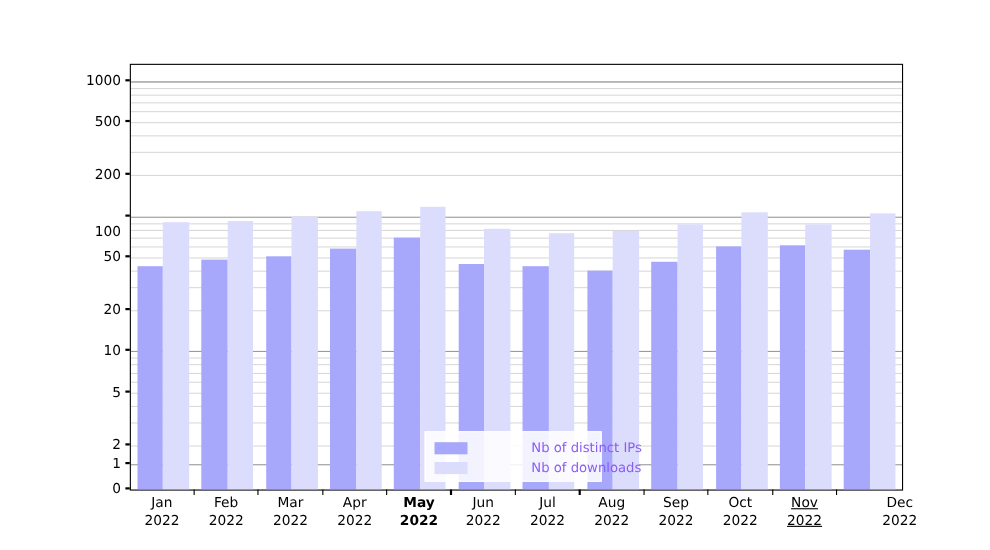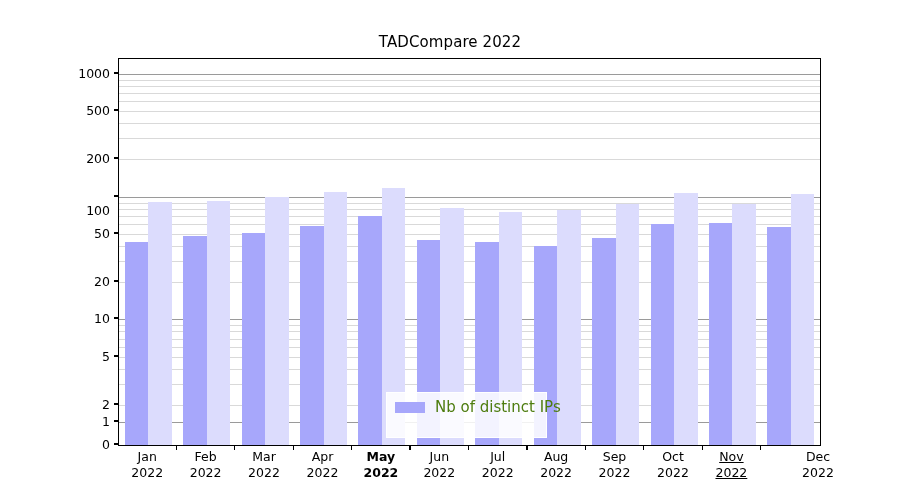--- a/index.html
+++ b/index.html
@@ -135,31 +135,31 @@
     align-items: center;
     height: 18px;
   }
   .legend-swatch {
     width: 30px;
     height: 11px;
     margin-right: 10px;
     flex: none;
   }
   .legend-label {
-    font-size: 15px;
-    color: #4d7c0f;
+    font-size: 12px;
+    color: #8b5cf6;
     white-space: nowrap;
+    margin-left: 48px;
   }
 </style>
 </head>
 <body>
 
 <div id="figure">
 
-  <div id="chart-title">TADCompare 2022</div>
 
   <div id="y-axis-labels">
       <div class="ytick-label" style="top: 386px;">0</div>
       <div class="ytick-label" style="top: 363px;">1</div>
       <div class="ytick-label" style="top: 346px;">2</div>
       <div class="ytick-label" style="top: 298px;">5</div>
       <div class="ytick-label" style="top: 260px;">10</div>
       <div class="ytick-label" style="top: 223px;">20</div>
       <div class="ytick-label" style="top: 175px;">50</div>
       <div class="ytick-label" style="top: 152px;">100</div>
@@ -306,15 +306,19 @@
       <div class="xtick-mark" style="left: 643.1px;"></div>
       <div class="xtick-mark" style="left: 701.5px;"></div>
       <div class="xtick-mark" style="left: 759.9px;"></div>
     </div>
 
   <div id="legend">
     <div class="legend-row">
       <span class="legend-swatch" style="background: rgb(167, 167, 251);"></span>
       <span class="legend-label">Nb of distinct IPs</span>
     </div>
+    <div class="legend-row">
+      <span class="legend-swatch" style="background: rgb(220, 220, 253);"></span>
+      <span class="legend-label">Nb of downloads</span>
+    </div>
   </div>
 
 </div>
 
 </body></html>

